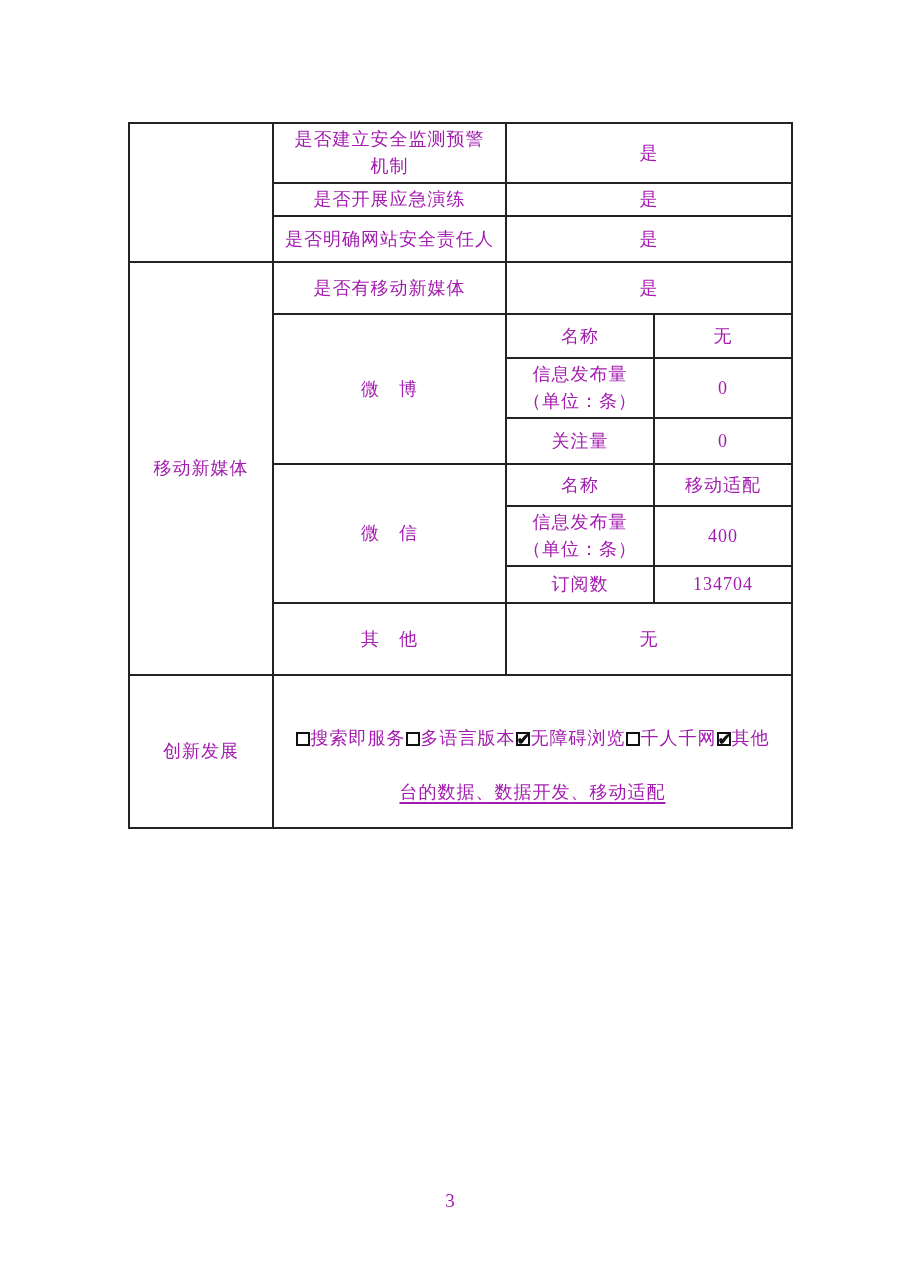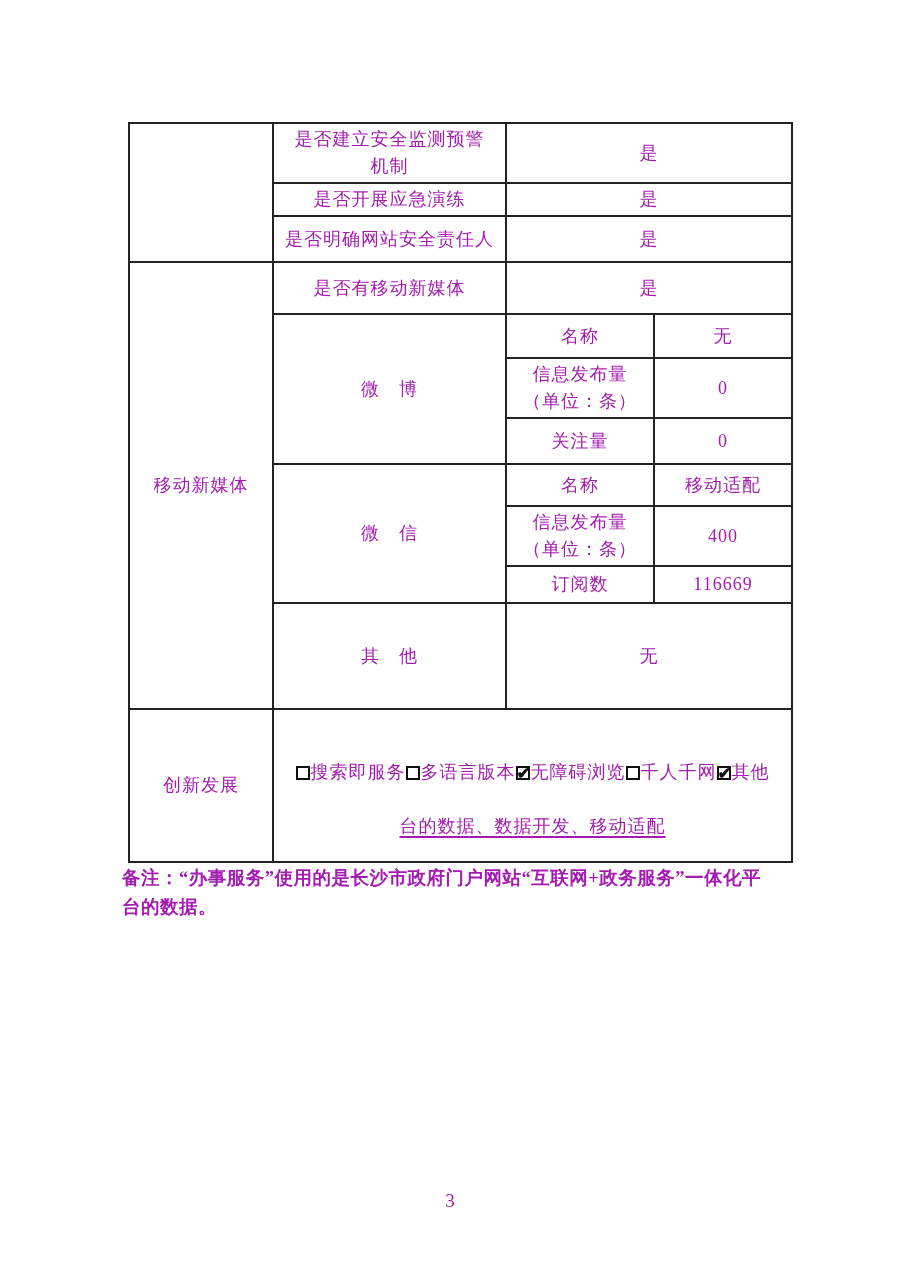--- a/index.html
+++ b/index.html
@@ -132,36 +132,34 @@
         <td>名称</td>
         <td>移动适配</td>
       </tr>
       <tr style="height:54px">
         <td>信息发布量
 （单位：条）</td>
         <td>400</td>
       </tr>
       <tr style="height:37px">
         <td>订阅数</td>
-        <td>116669</td>
+        <td>134704</td>
       </tr>
 
-      <tr style="height:106px">
+      <tr style="height:72px">
         <td>其　他</td>
         <td colspan="2">无</td>
       </tr>
 
       <tr style="height:153px">
         <td class="cat">创新发展</td>
         <td colspan="3" class="innov-content">
           <div><span class="cb" data-checked="false"><span class="cb-box"></span><span>搜索即服务</span></span><span class="cb" data-checked="false"><span class="cb-box"></span><span>多语言版本</span></span><span class="cb" data-checked="true"><span class="cb-box"></span><span>无障碍浏览</span></span><span class="cb" data-checked="false"><span class="cb-box"></span><span>千人千网</span></span><span class="cb" data-checked="true"><span class="cb-box"></span><span>其他</span></span></div>
           <div class="other-detail">台的数据、数据开发、移动适配</div>
         </td>
       </tr>
     </tbody>
   </table>
 
-  <div class="note">备注：“办事服务”使用的是长沙市政府门户网站“互联网+政务服务”一体化平
-台的数据。</div>
 
   <div class="page-number">3</div>
 
 </div>
 
 </body></html>

